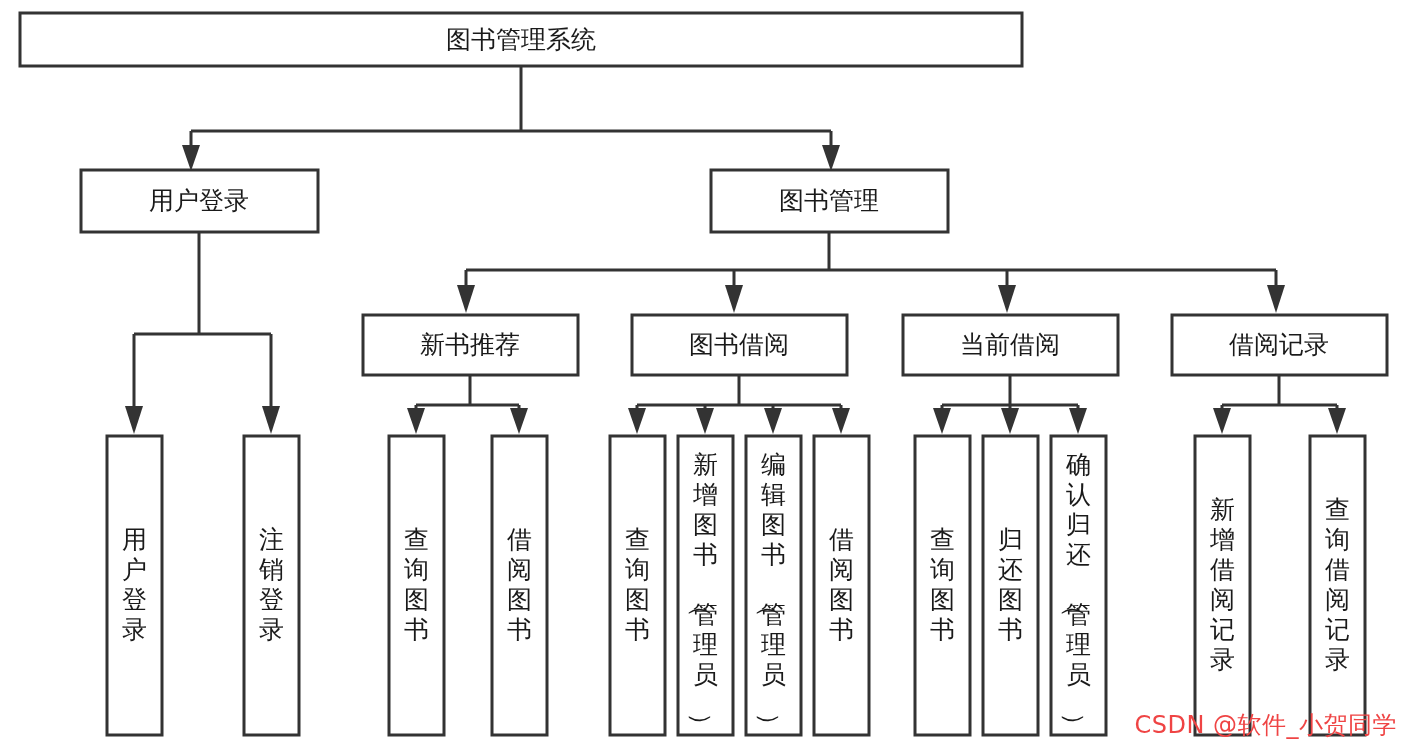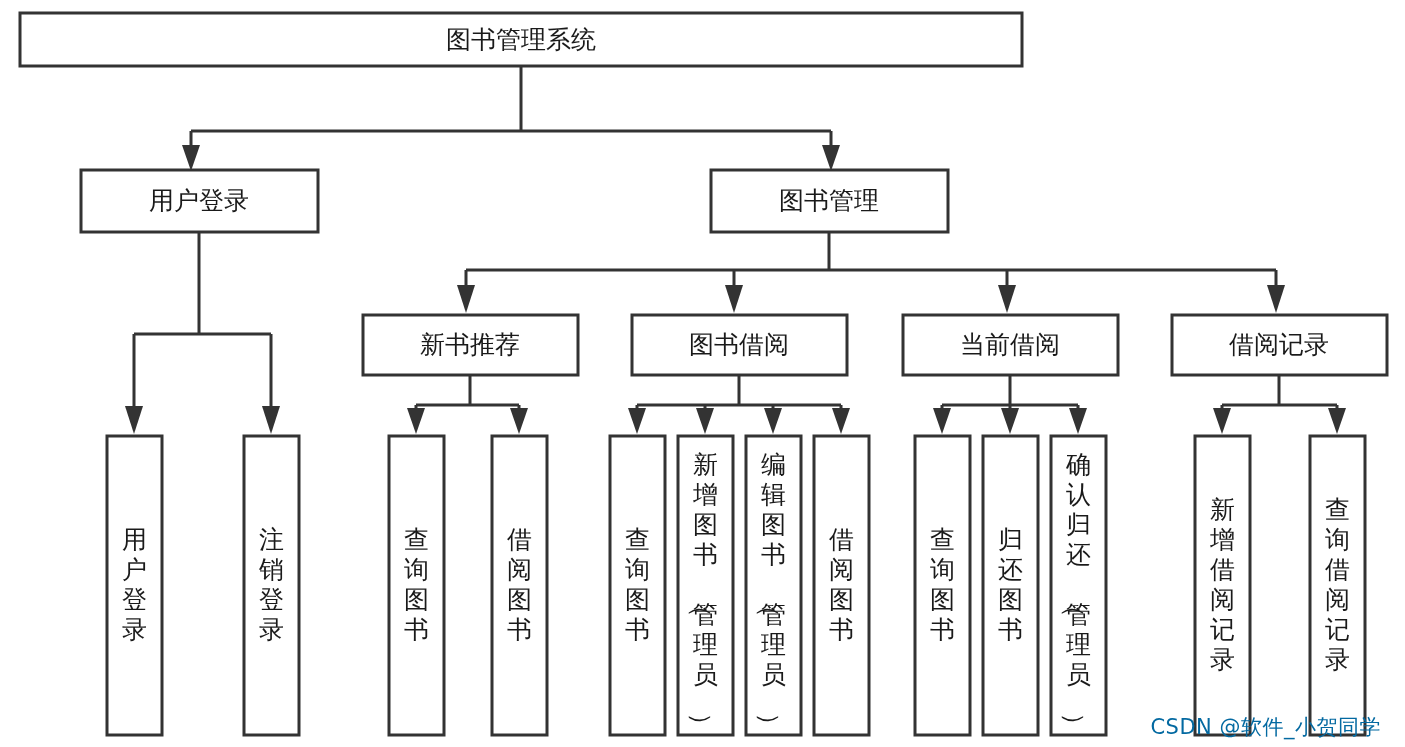--- a/index.html
+++ b/index.html
@@ -47,25 +47,25 @@
   }
   .leaf-label-char {
     fill: #1a1a1a;
     font-family: "DejaVu Sans", "Liberation Sans", sans-serif;
     font-size: 25px;
     text-anchor: middle;
     dominant-baseline: middle;
   }
   .watermark-text {
     position: absolute;
-    right: 24px;
+    right: 8px;
     bottom: 6px;
     font-family: "DejaVu Sans", "Liberation Sans", sans-serif;
-    font-size: 21px;
-    color: #0369a1;
+    font-size: 24px;
+    color: #ef4444;
     white-space: nowrap;
     letter-spacing: 0.5px;
   }
 </style>
 </head>
 <body>
 
 <svg id="diagram" viewBox="0 0 1405 747" xmlns="http://www.w3.org/2000/svg">
 
   <defs></defs>

